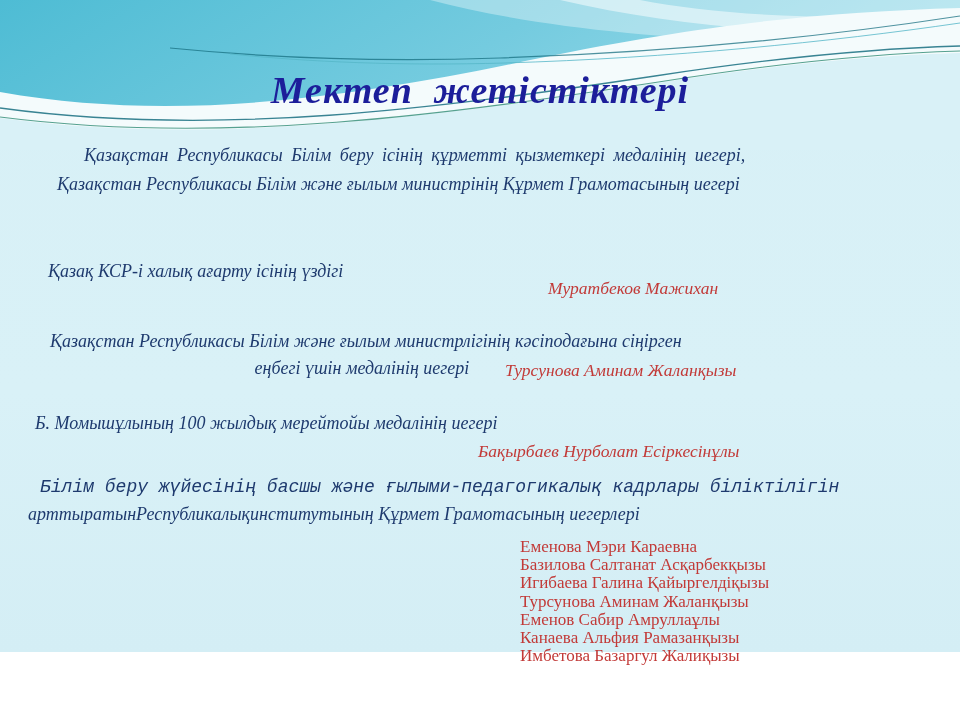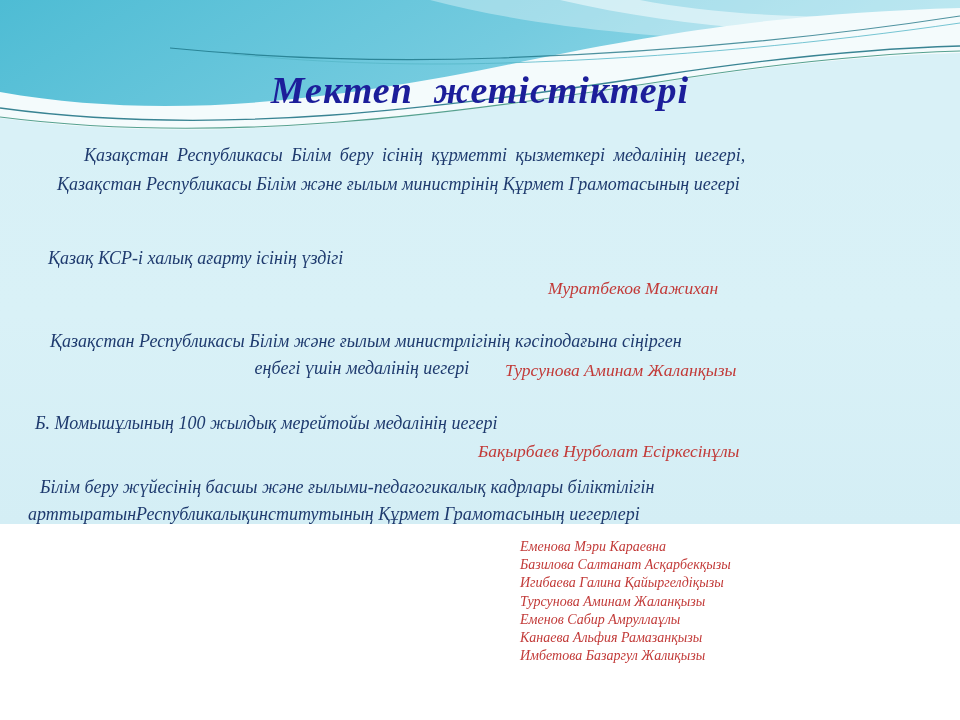--- a/index.html
+++ b/index.html
@@ -2,21 +2,21 @@
 <html><head>
 <meta charset="utf-8">
 <style>
   html,body{margin:0;padding:0;}
   body{
     width:960px;height:720px;
     font-family:"Liberation Serif", serif;
     overflow:hidden;
   }
   .slide{
-    position:relative;width:960px;height:524px;
+    position:relative;width:960px;height:652px;
     background:linear-gradient(180deg,#d7f0f6 0%,#d9f1f7 60%,#d4eef5 100%);
   }
   .header-svg{position:absolute;top:0;left:0;width:960px;height:150px;display:block;}
   .title{
     position:absolute;top:68px;left:0;width:960px;margin:0;
     text-align:center;
     font-size:38px;font-weight:bold;font-style:italic;
     color:#1c1e9a;
     letter-spacing:1px;
     white-space:pre-wrap;
@@ -24,43 +24,42 @@
   .block{
     position:absolute;
     font-style:italic;
     font-size:18px;
     color:#1e3a6e;
     line-height:27px;
     white-space:nowrap;
   }
   .bl{display:block;}
   .pad27{padding-left:27px;}
-  .pad12{padding-left:12px;}
+  .pad12{padding-left:12px;font-family:Liberation Mono, monospace;}
   .pad8{padding-left:8px;}
   .wsp{word-spacing:4px;}
   .b1{top:141px;left:57px;line-height:29px;}
-  .b2{top:245px;left:48px;text-align:center;}
+  .b2{top:258px;left:48px;text-align:center;}
   .b3{top:328px;left:42px;text-align:center;}
   .b4{top:410px;left:35px;}
   .b5{top:474px;left:28px;}
   .recipient{
     position:absolute;
     font-style:italic;
     font-size:17.5px;
     color:#c23a38;
     white-space:nowrap;
   }
   .r1{top:207px;left:535px;}
   .r2{top:270px;left:548px;margin-top:8px;}
   .r3{top:360px;left:505px;}
   .r4{top:441px;left:478px;}
   .recipient-list{
     position:absolute;top:538px;left:520px;
-    font-style:italic;
-    font-size:14px;
+    font-size:17px;
     color:#c23a38;
     line-height:18.2px;
     white-space:nowrap;
   }
 </style>
 </head>
 <body>
 
 <div class="slide">
 

